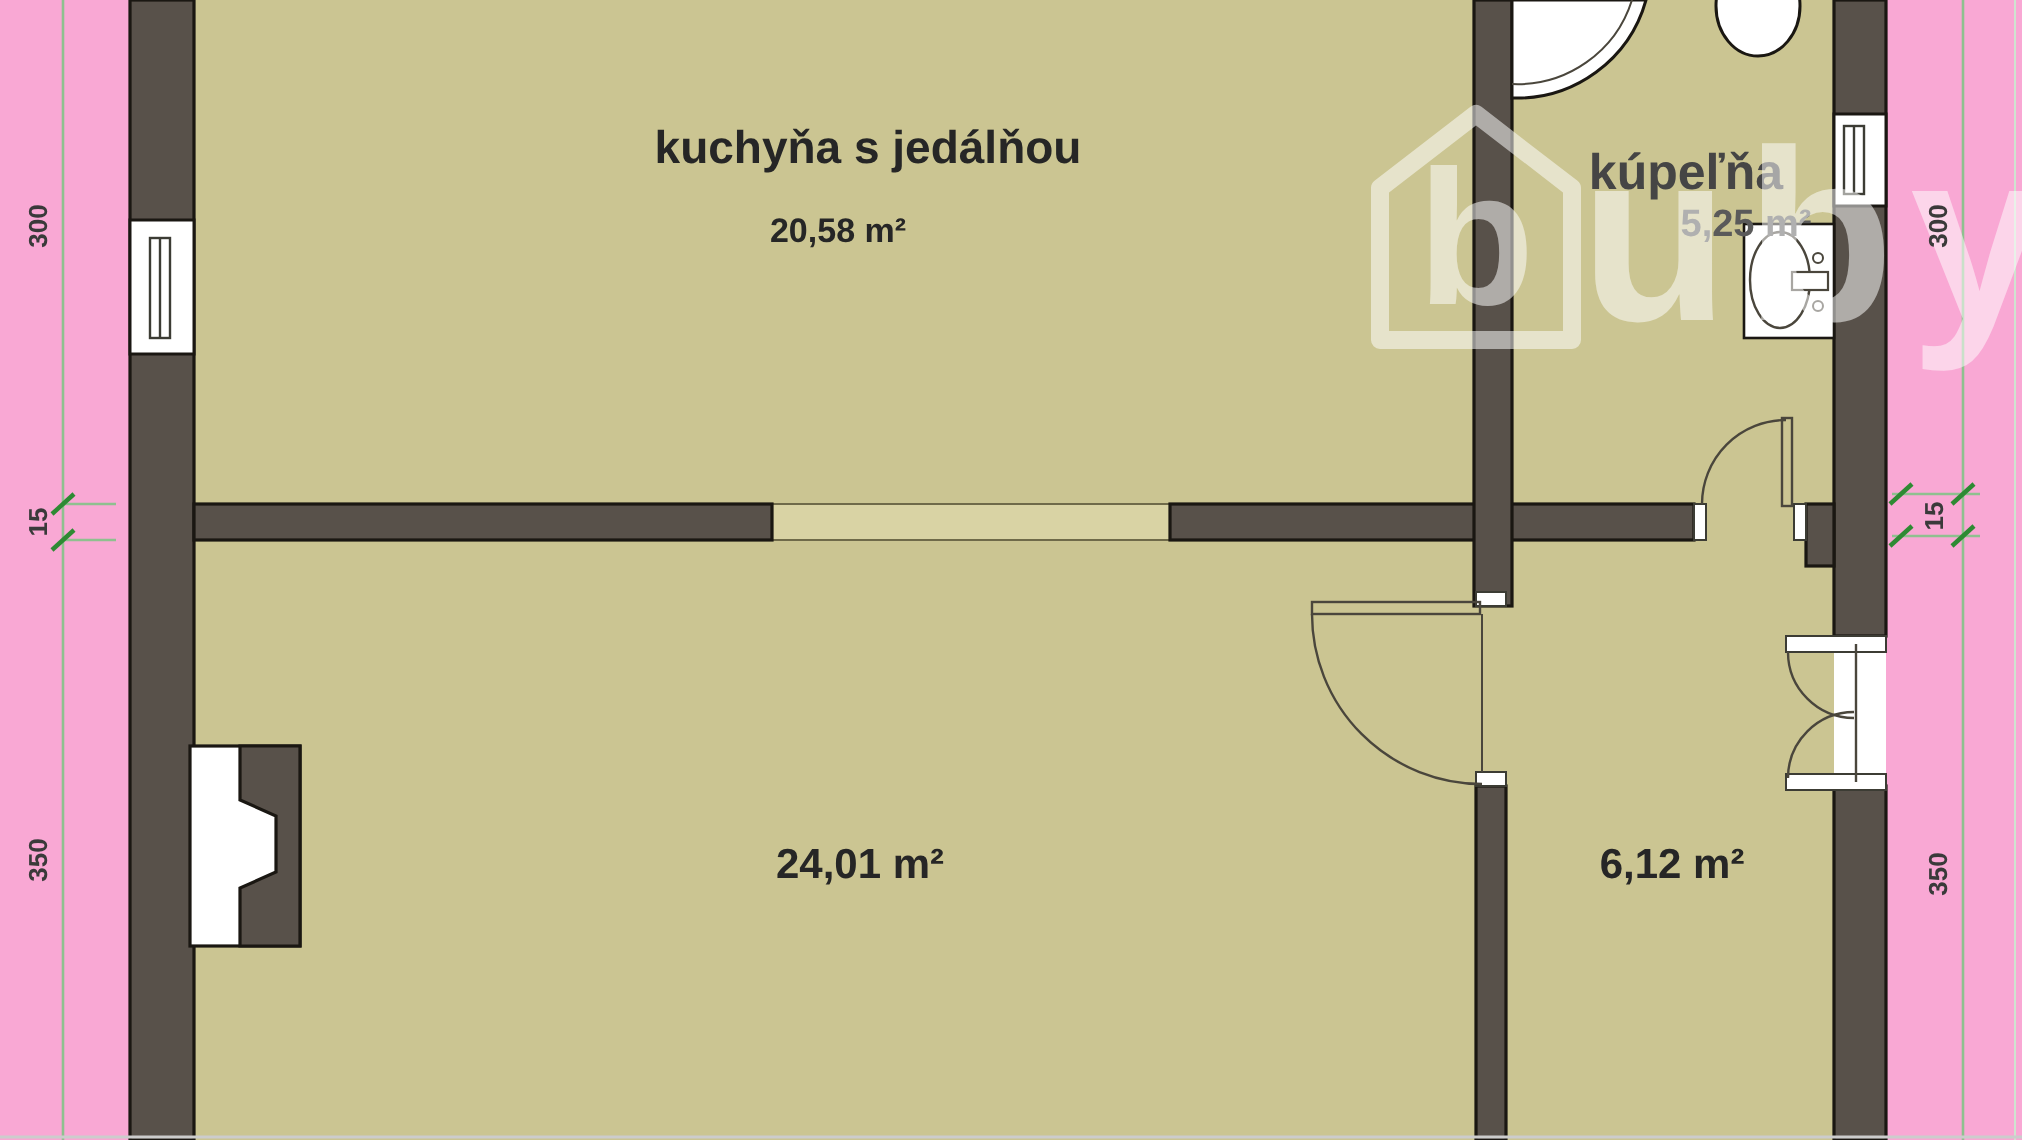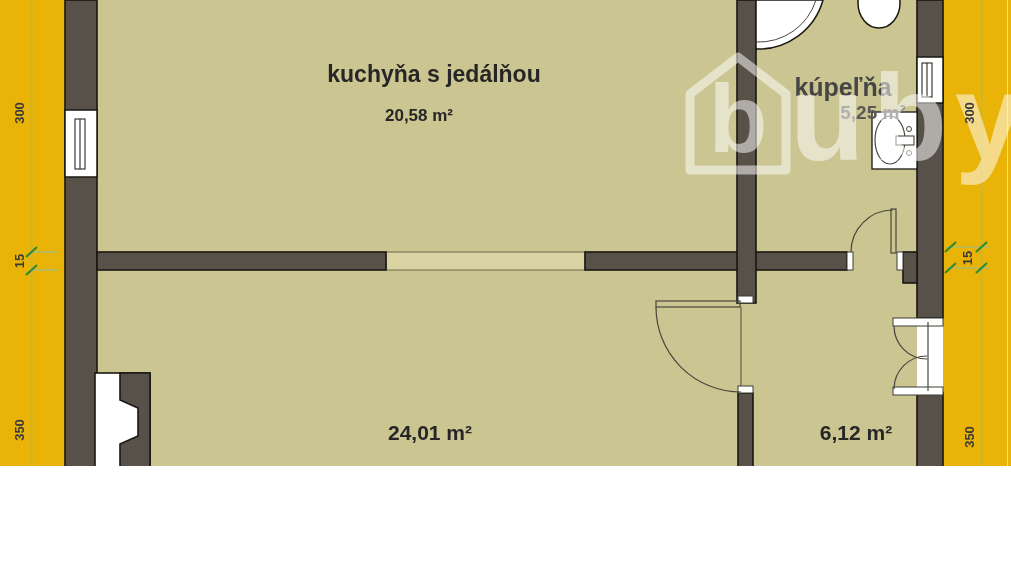--- a/index.html
+++ b/index.html
@@ -1,33 +1,33 @@
 <!DOCTYPE html>
 <html><head>
 <meta charset="utf-8">
 <style>
   html,body{margin:0;padding:0;background:#fff;}
   .stage{
-    position:relative;width:1011px;height:466px;overflow:hidden;
-    background:#eab308;font-family:"Liberation Sans",sans-serif;
+    position:relative;width:1011px;height:570px;overflow:hidden;
+    background:#f9a8d4;font-family:"Liberation Sans",sans-serif;
   }
   .plan-svg{position:absolute;left:0;top:0;z-index:10;}
   .room-name,.room-area{
     position:absolute;transform:translate(-50%,-50%);
     font-weight:bold;color:#262626;white-space:nowrap;z-index:40;
   }
   .kitchen-name{left:434px;top:74px;font-size:23px;}
   .kitchen-area{left:419px;top:116px;font-size:17px;}
   .bathroom-name{left:843px;top:87px;font-size:25px;color:#454545;}
   .bathroom-area{left:838px;top:113px;font-size:19px;color:#5a5a5a;margin-left:35px;}
   .living-name{left:415px;top:390px;font-size:24px;}
   .living-area{left:430px;top:433px;font-size:21px;}
   .hall-name{left:840px;top:365px;font-size:22px;line-height:27px;
     white-space:normal;width:128px;text-align:center;}
-  .hall-area{left:836px;top:433px;font-size:21px;margin-left:20px;}
+  .hall-area{left:836px;top:433px;font-size:21px;}
   .dim-label{
     position:absolute;transform:translate(-50%,-50%) rotate(-90deg);
     font-weight:bold;font-size:13px;color:#3a3a3a;white-space:nowrap;z-index:60;
   }
   .dim-l-300{left:19px;top:113px;} .dim-l-15{left:19px;top:261px;} .dim-l-350{left:19px;top:430px;}
   .dim-r-300{left:969px;top:113px;} .dim-r-15{left:967px;top:258px;} .dim-r-350{left:969px;top:437px;}
   .watermark{position:absolute;left:0;top:0;z-index:50;pointer-events:none;}
 </style>
 </head>
 <body>

